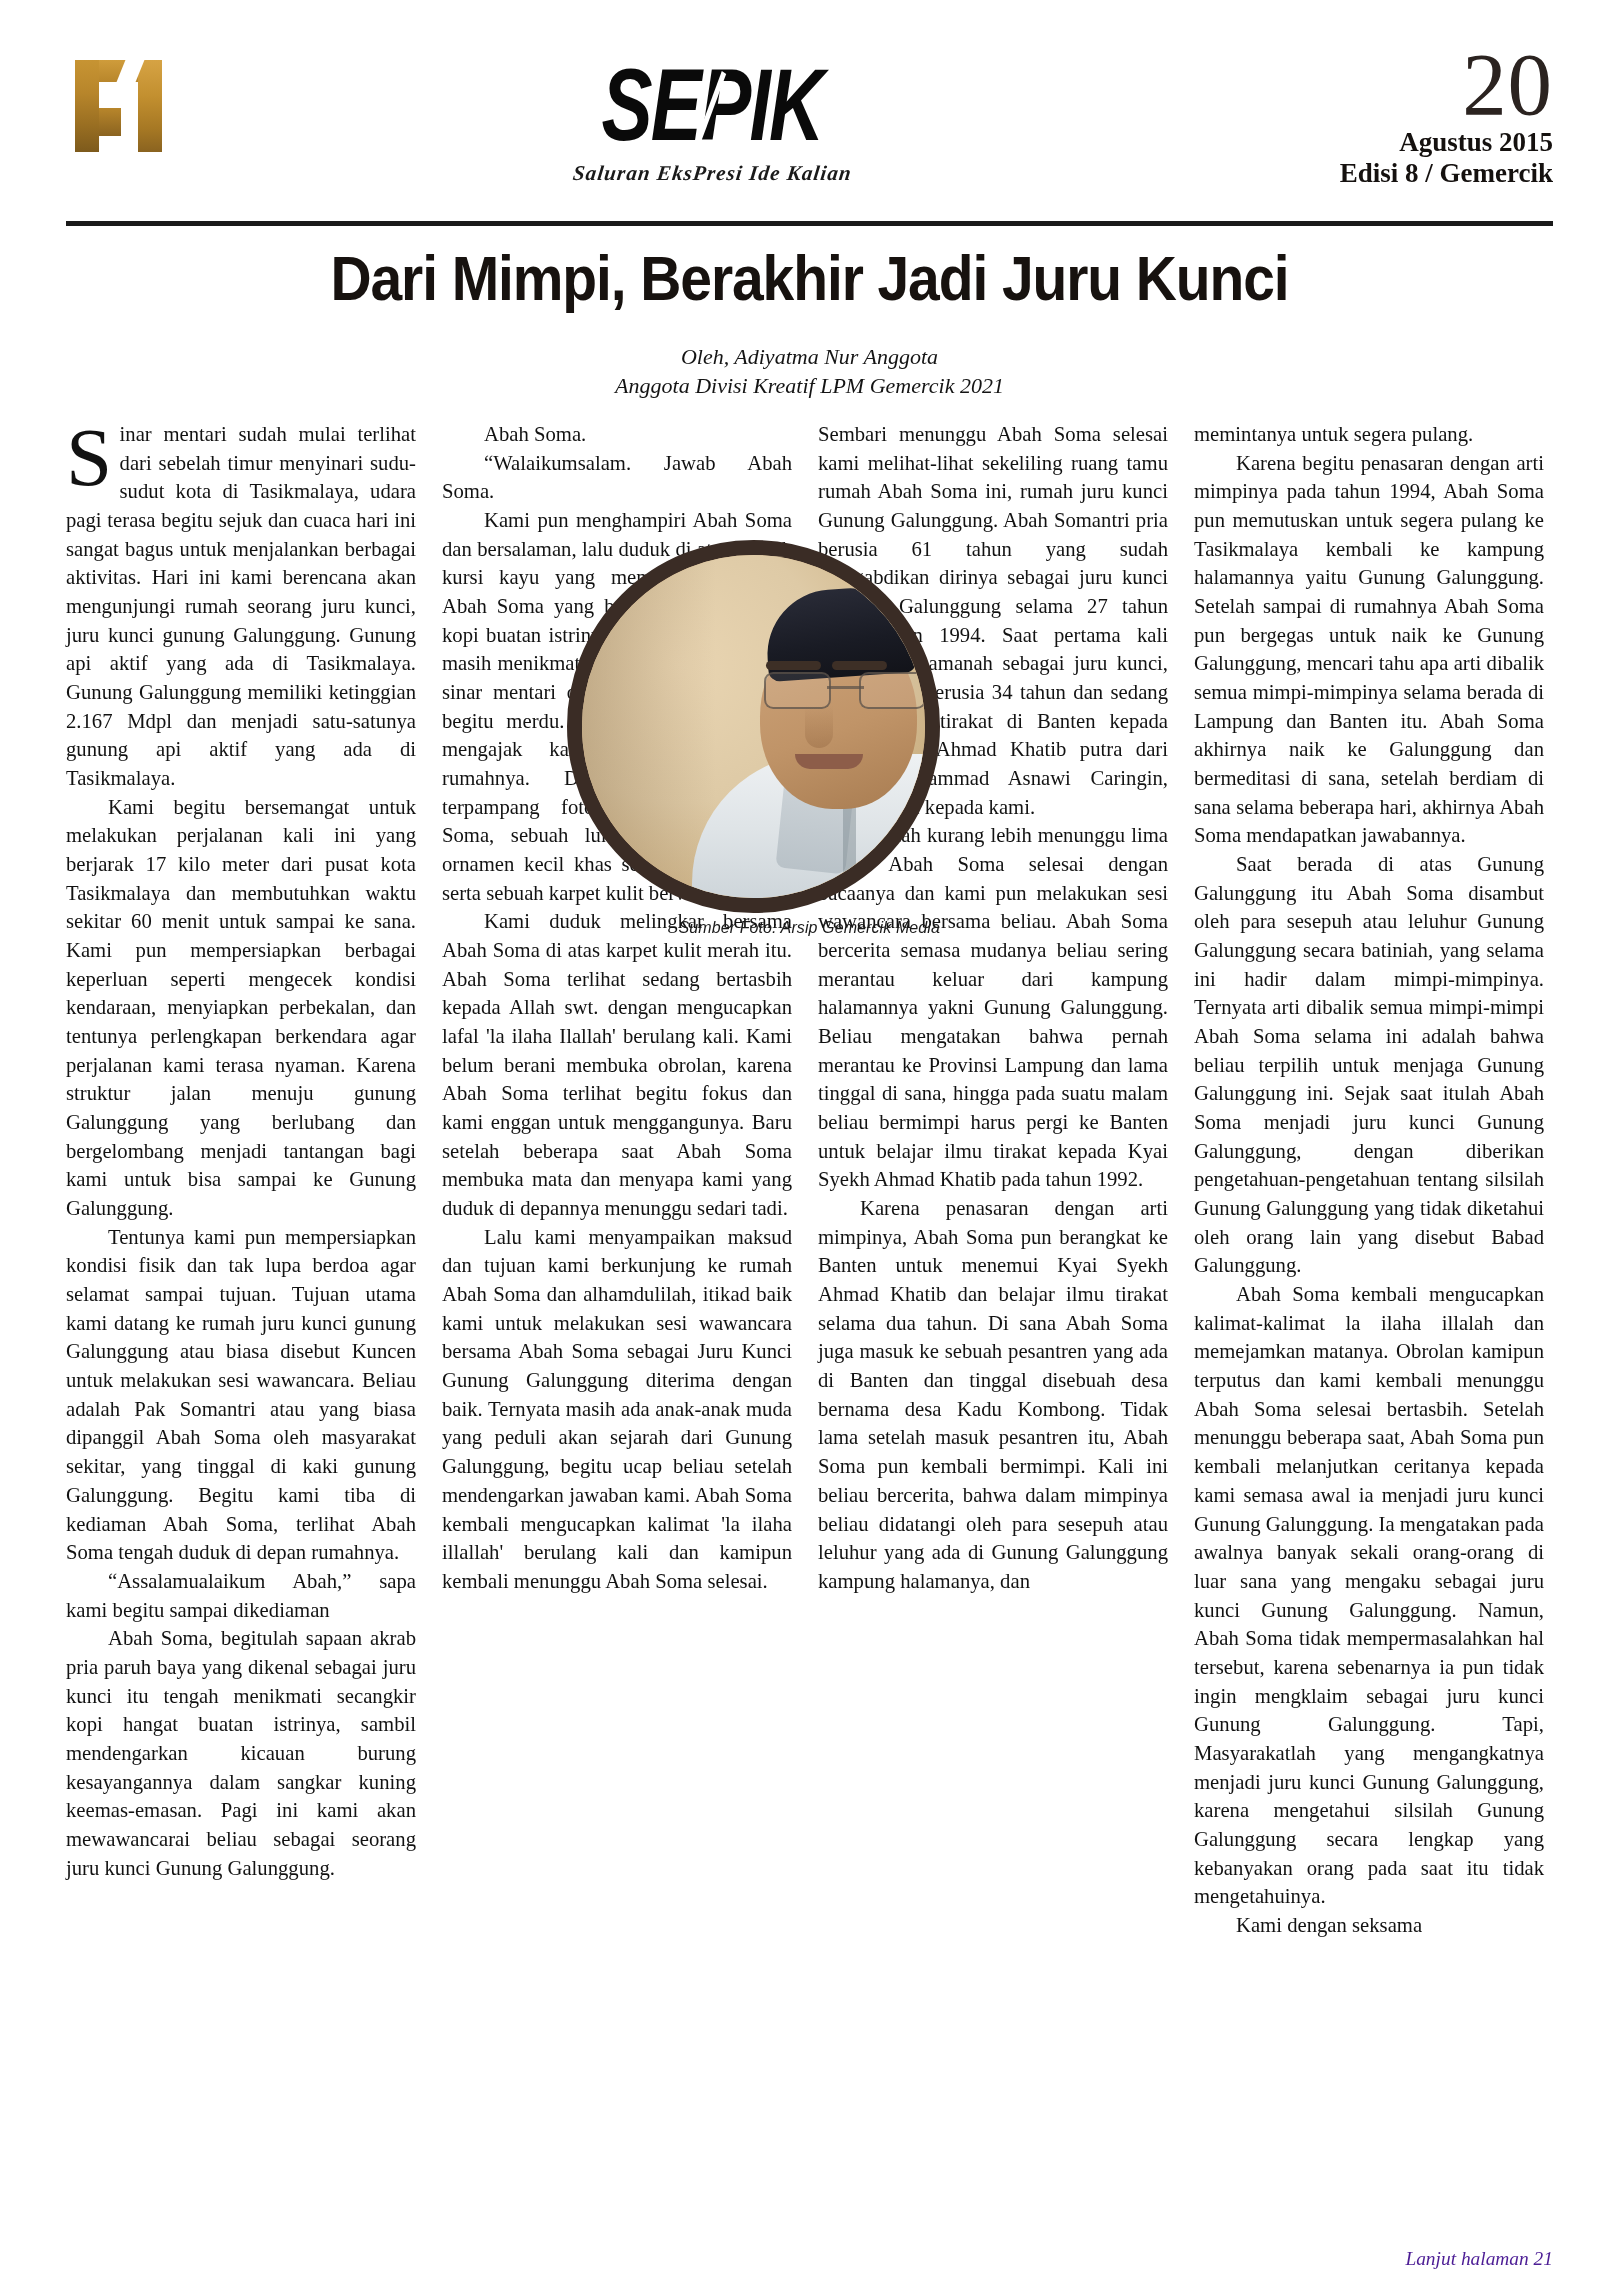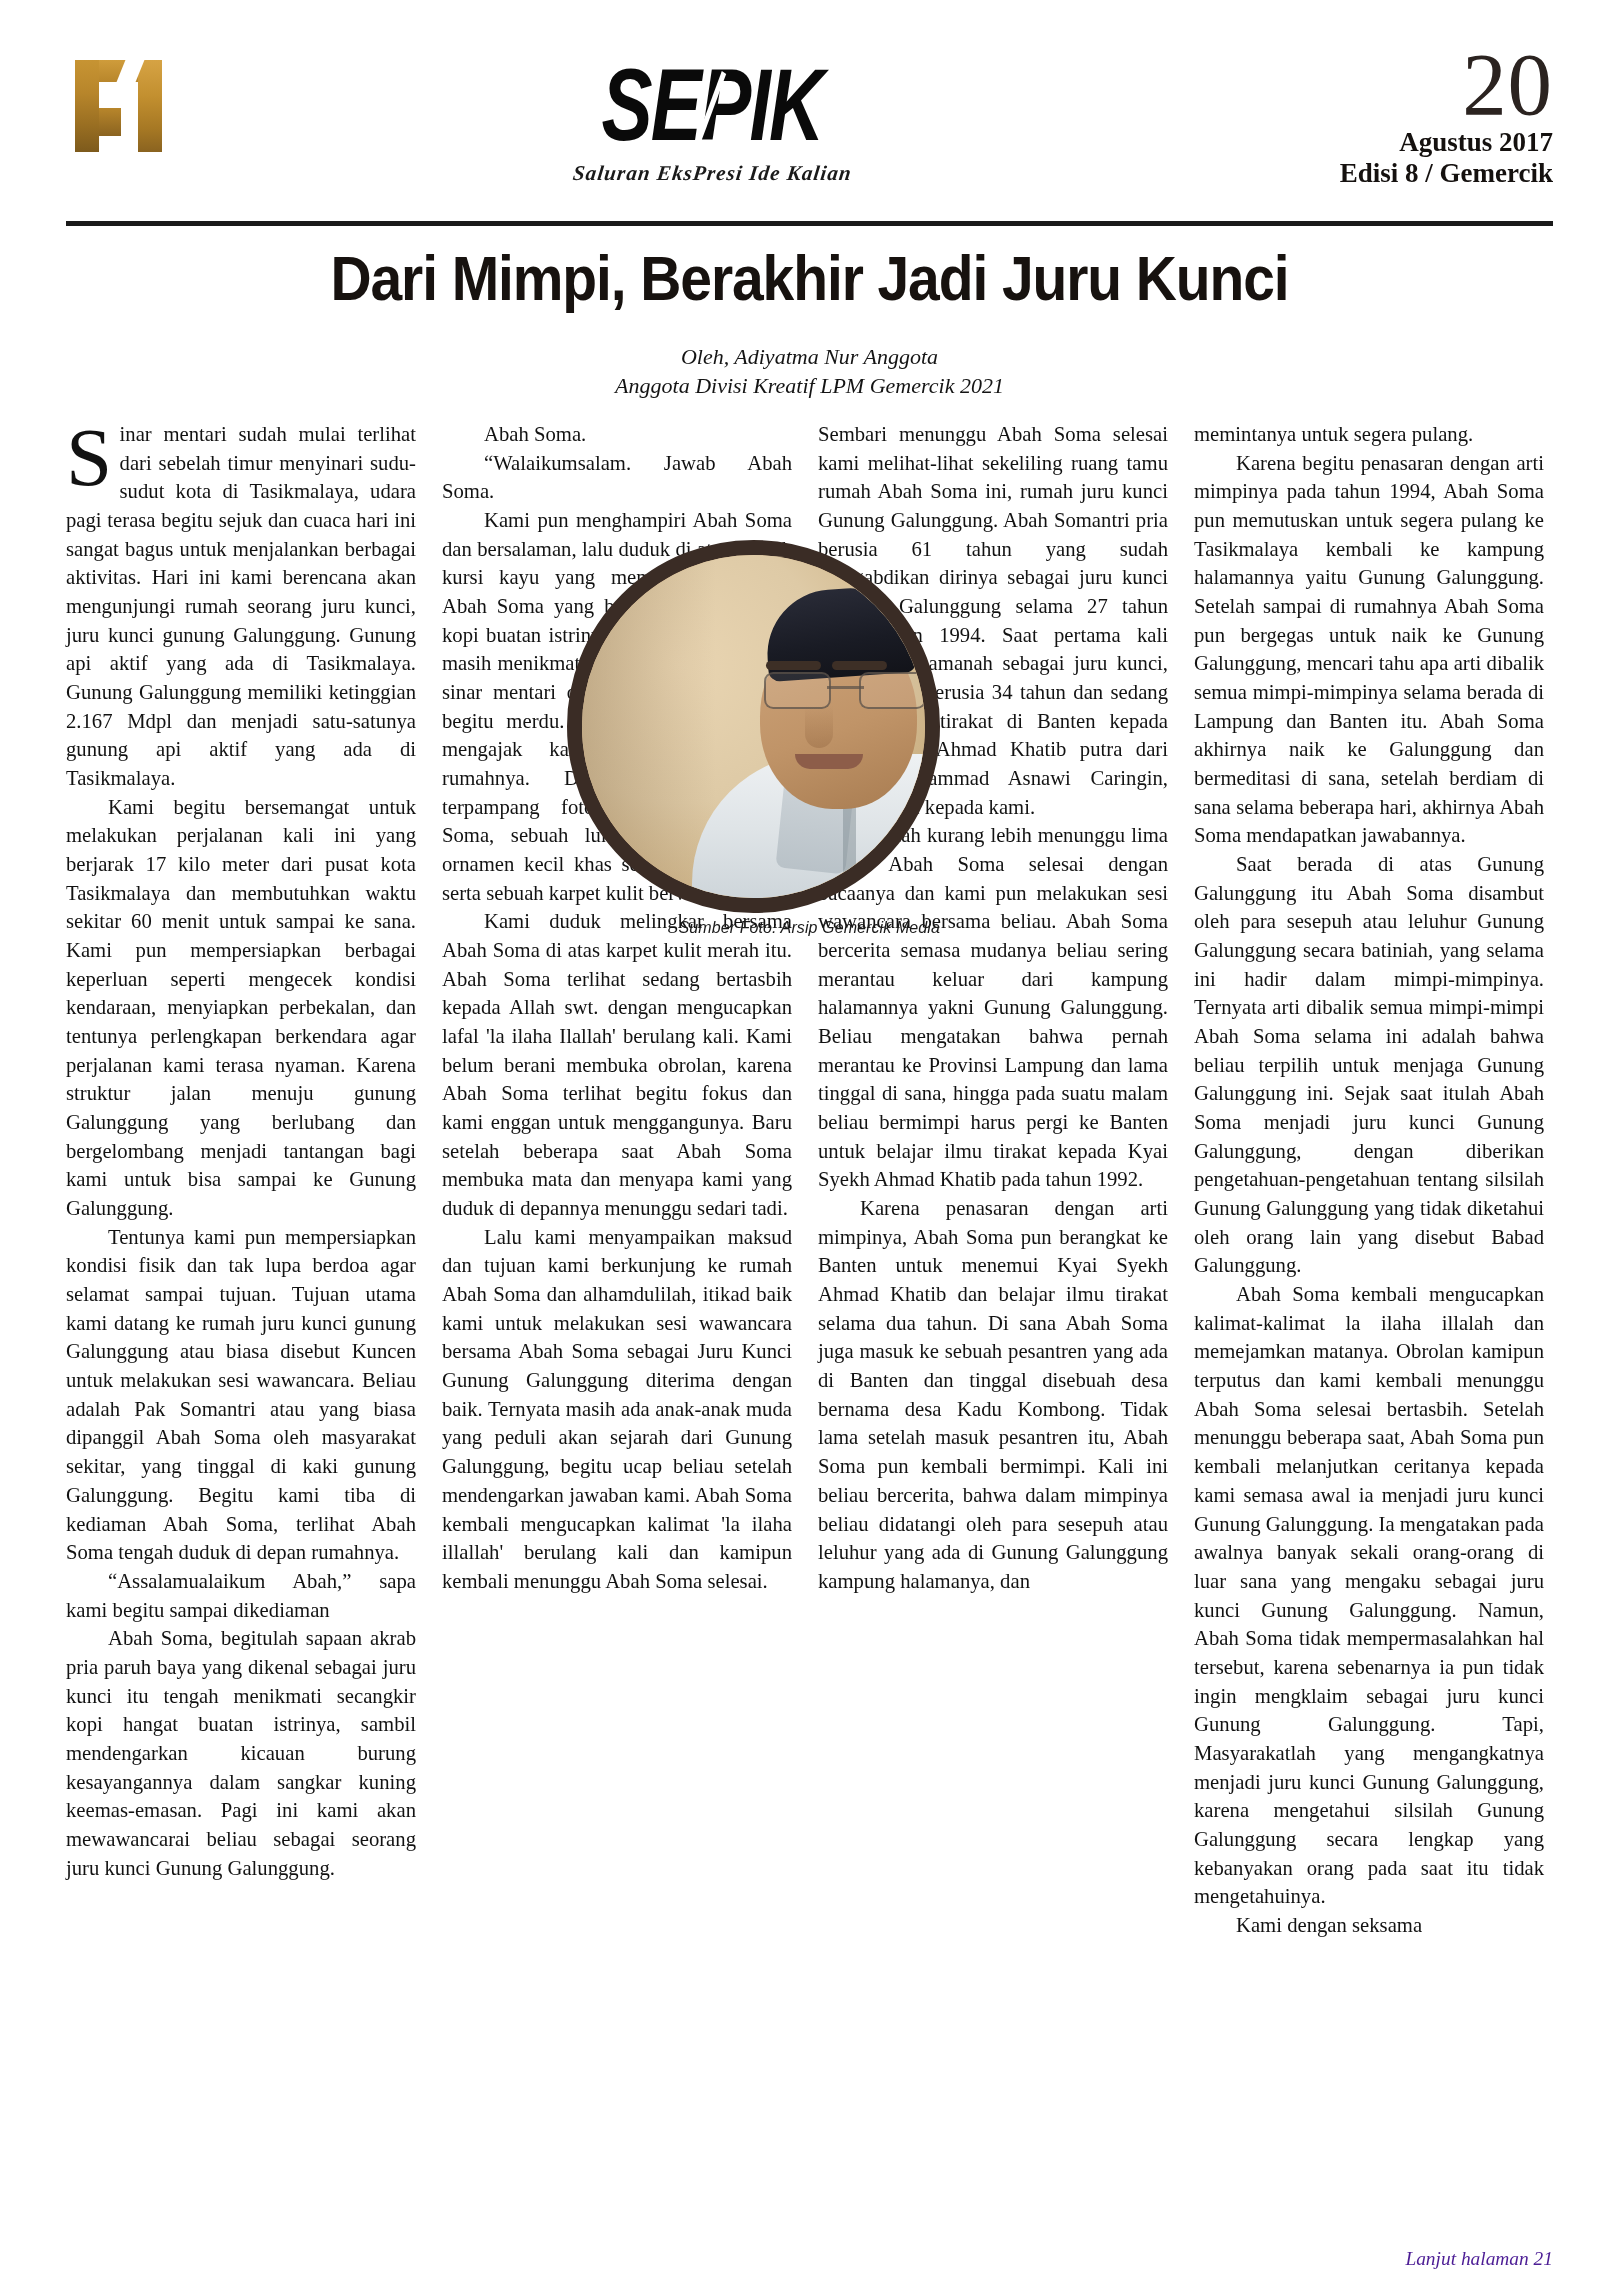--- a/index.html
+++ b/index.html
@@ -350,21 +350,21 @@
       </div>
     </div>
 
     <div class="nameplate">
       <div class="nameplate-title">SEPIK<span class="slash"></span></div>
       <div class="nameplate-tagline">Saluran EksPresi Ide Kalian</div>
     </div>
 
     <div class="issue-block">
       <div class="issue-number">20</div>
-      <div class="issue-date">Agustus 2017</div>
+      <div class="issue-date">Agustus 2015</div>
       <div class="issue-edition">Edisi 8 / Gemercik</div>
     </div>
   </div>
 
   <div class="rule-thick"></div>
 
   <h1 class="headline">Dari Mimpi, Berakhir Jadi Juru Kunci</h1>
 
   <div class="byline">
     <div>Oleh, Adiyatma Nur Anggota</div>

